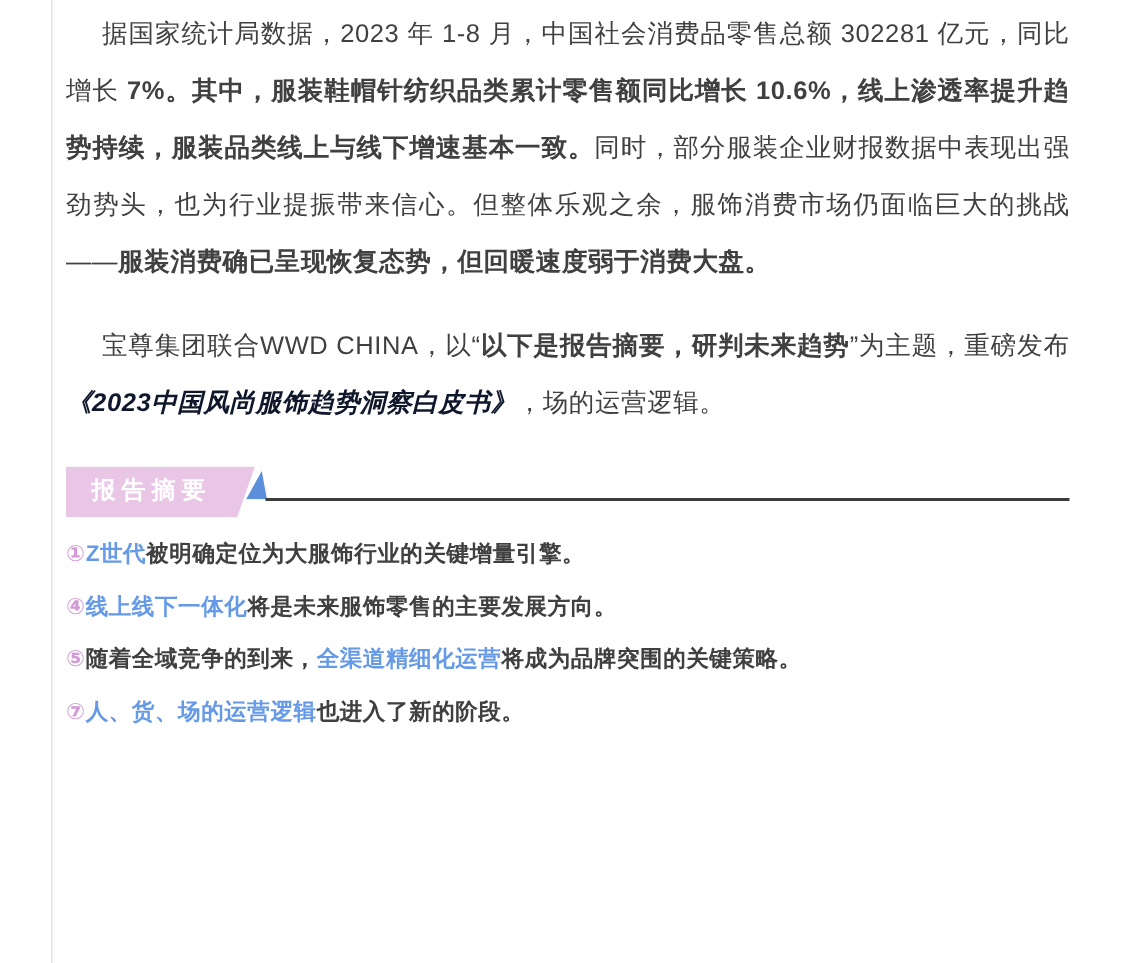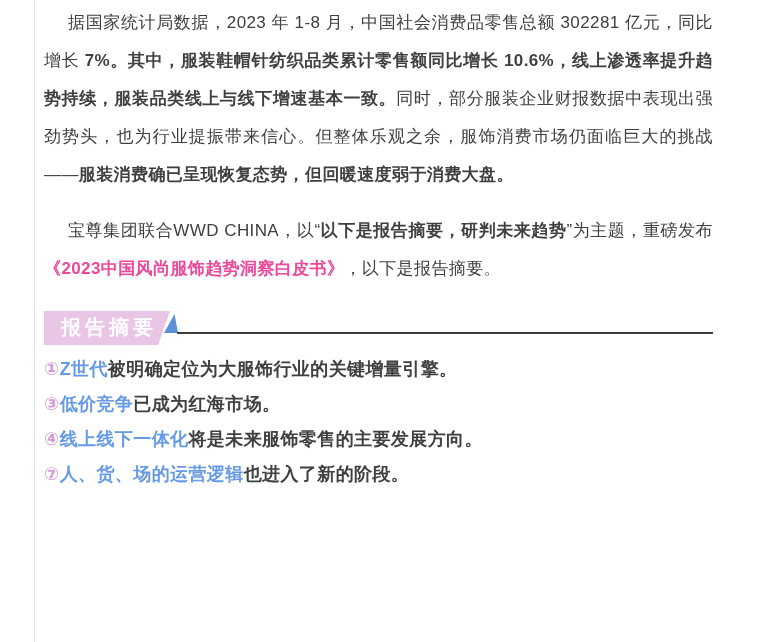--- a/index.html
+++ b/index.html
@@ -22,82 +22,83 @@
     line-height: 38px;
     color: #404040;
     text-align: justify;
     text-indent: 24px;
     letter-spacing: 0.4px;
   }
   .para.p2 { margin-top: 8px; }
   .para.p3 { margin-top: 18px; }
   b, .bold { font-weight: bold; }
   .link {
-    color: #ec4899;
+    color: #0f172a;
     font-weight: bold;
     text-decoration: none;
     cursor: pointer;
+    font-style: italic;
   }
   
   .banner { position: relative; height: 34px; margin-top: 23px; }
   .banner-pink {
     position: absolute; left: 0; top: 0;
     width: 126px; height: 34px;
     background: #e9c5e6;
     clip-path: polygon(0 0, 100% 0, 90.5% 100%, 0 100%);
   }
   .banner-title {
     position: absolute; left: 17px; top: 0;
     line-height: 33px;
     color: #ffffff;
     font-weight: bold;
-    font-size: 20px;
+    font-size: 16px;
     letter-spacing: 4px;
   }
   .banner-tri {
     position: absolute; left: 120px; top: 3px;
     width: 14px; height: 19px;
     background: #5b8fd9;
     clip-path: polygon(75% 0, 100% 100%, 0 100%);
   }
   .banner-line {
     position: absolute; left: 133px; right: 0; top: 21px;
     height: 2px;
     background: #3d3d3d;
   }
   
   .list { margin-top: 7px; }
   .item {
-    font-size: 18px;
+    font-size: 15px;
     line-height: 35px;
     font-weight: bold;
     color: #404040;
     letter-spacing: 0.4px;
     white-space: nowrap;
   }
   .item .num { color: #d49ad8; font-weight: bold; }
   .item .kw  { color: #669ae6; }
 </style>
 </head>
 <body>
 
 <div class="content">
 
   <p class="para p1"><span>据国家统计局数据，2023 年 1-8 月，中国社会消费品零售总额 302281 亿元，同比增长 </span><b>7%。其中，服装鞋帽针纺织品类累计零售额同比增长 10.6%，线上渗透率提升趋势持续，服装品类线上与线下增速基本一致。</b><span>同时，部分服装企业财报数据中表现出强劲势头，也为行业提振带来信心。但整体乐观之余，服饰消费市场仍面临巨大的挑战——</span><b>服装消费确已呈现恢复态势，但回暖速度弱于消费大盘。</b></p>
 
 
-  <p class="para p3"><span>宝尊集团联合WWD CHINA，以“</span><b>以下是报告摘要，研判未来趋势</b><span>”为主题，重磅发布</span><a class="link">《2023中国风尚服饰趋势洞察白皮书》</a><span>，以下是报告摘要。</span></p>
+  <p class="para p3"><span>宝尊集团联合WWD CHINA，以“</span><b>以下是报告摘要，研判未来趋势</b><span>”为主题，重磅发布</span><a class="link">《2023中国风尚服饰趋势洞察白皮书》</a><span>，场的运营逻辑。</span></p>
 
   <div class="banner">
     <div class="banner-pink"></div>
     <div class="banner-tri"></div>
     <div class="banner-line"></div>
     <span class="banner-title">报告摘要</span>
   </div>
 
   <div class="list">
     <div class="item"><span class="num">①</span><span></span><span class="kw">Z世代</span><span>被明确定位为大服饰行业的关键增量引擎。</span></div>
-    <div class="item"><span class="num">③</span><span></span><span class="kw">低价竞争</span><span>已成为红海市场。</span></div>
     <div class="item"><span class="num">④</span><span></span><span class="kw">线上线下一体化</span><span>将是未来服饰零售的主要发展方向。</span></div>
+    <div class="item"><span class="num">⑤</span><span>随着全域竞争的到来，</span><span class="kw">全渠道精细化运营</span><span>将成为品牌突围的关键策略。</span></div>
     <div class="item"><span class="num">⑦</span><span></span><span class="kw">人、货、场的运营逻辑</span><span>也进入了新的阶段。</span></div>
   </div>
 
 </div>
 
 </body></html>

